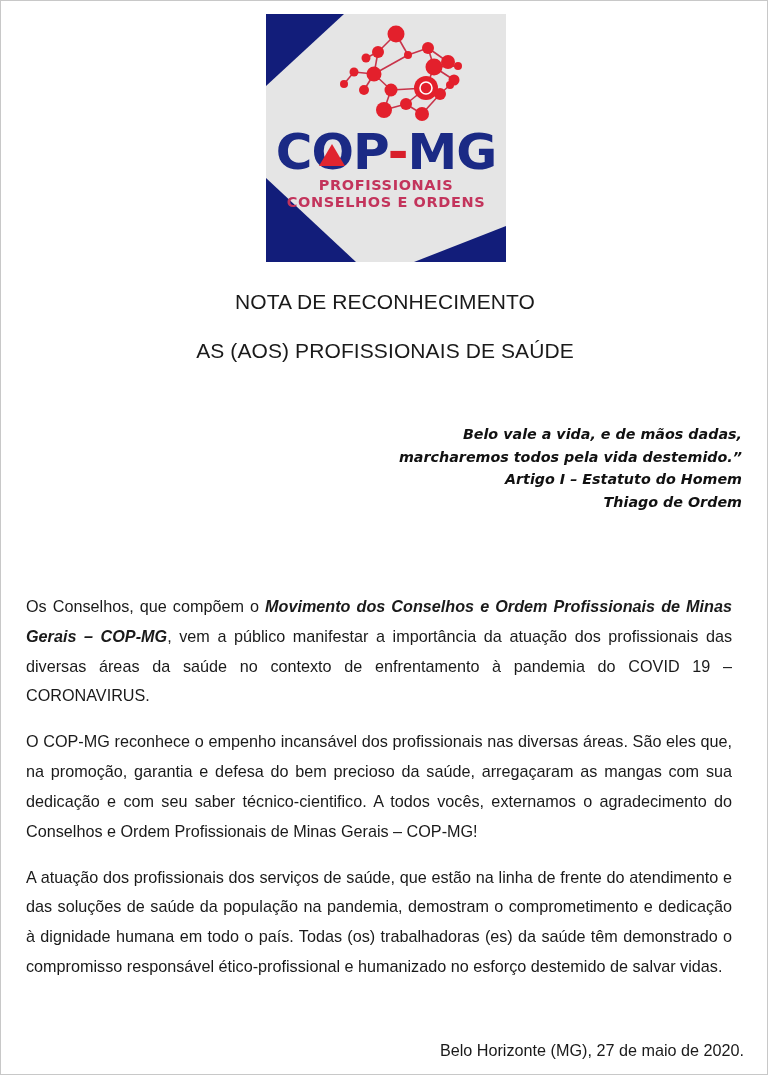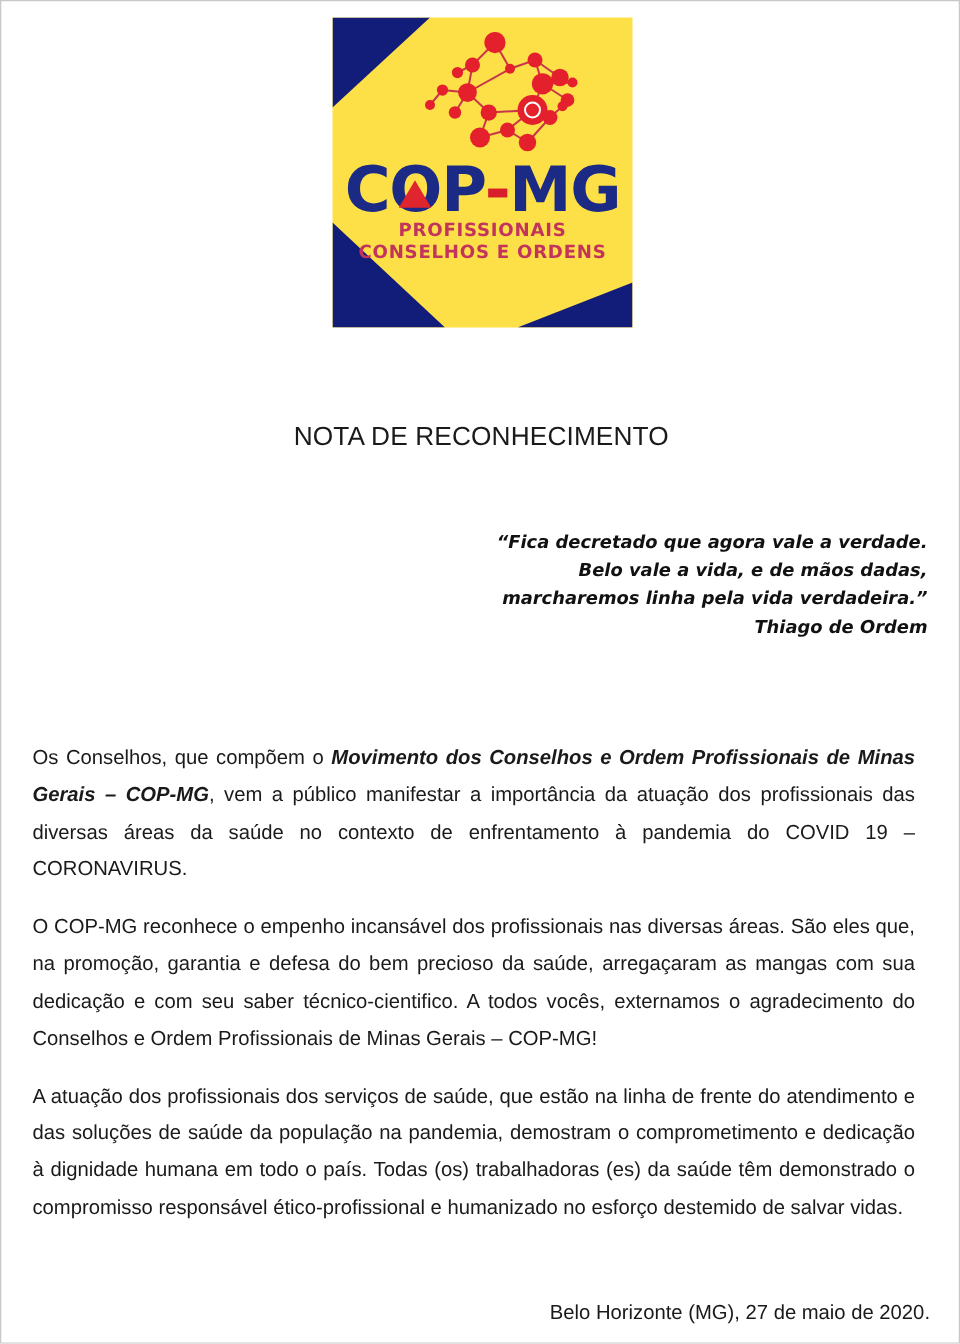--- a/index.html
+++ b/index.html
@@ -18,21 +18,21 @@
     font-family: "Liberation Sans", sans-serif;
   }
 
   
   .logo-block {
     position: absolute;
     left: 265px;
     top: 13px;
     width: 240px;
     height: 248px;
-    background: #fde047;
+    background: #e5e5e5;
     overflow: hidden;
   }
   .tri-tl {
     position: absolute;
     left: 0; top: 0;
     width: 0; height: 0;
     border-left: 78px solid #121d7a;
     border-bottom: 72px solid transparent;
   }
   .tri-bl {
@@ -106,21 +106,20 @@
     top: 290px;
     width: 768px;
     text-align: center;
   }
   .title-line {
     font-family: "Liberation Sans", sans-serif;
     font-size: 21px;
     color: #1a1a1a;
     line-height: 1;
     letter-spacing: 0.1px;
-    margin-top: 48px;
   }
   .title-line.second { margin-top: 28px; }
 
   
   .quote {
     position: absolute;
     right: 25px;
     top: 422px;
     width: 420px;
     text-align: right;
@@ -226,26 +225,27 @@
     <div class="wordmark"><span>C</span><span class="o-wrap"><span>O</span><span class="o-tri"></span></span><span>P</span><span class="dash">-</span><span>MG</span></div>
 
     <div class="logo-sub">
       <div>PROFISSIONAIS</div>
       <div>CONSELHOS E ORDENS</div>
     </div>
   </div>
 
   <div class="title-wrap">
     <div class="title-line">NOTA DE RECONHECIMENTO</div>
+    <div class="title-line second">AS (AOS) PROFISSIONAIS DE SAÚDE</div>
   </div>
 
   <div class="quote">
-    <div>“Fica decretado que agora vale a verdade.</div>
     <div>Belo vale a vida, e de mãos dadas,</div>
-    <div>marcharemos linha pela vida verdadeira.”</div>
+    <div>marcharemos todos pela vida destemido.”</div>
+    <div>Artigo I – Estatuto do Homem</div>
     <div>Thiago de Ordem</div>
   </div>
 
   <div class="body-wrap">
     <p class="para"><span>Os Conselhos, que compõem o </span><b>Movimento dos Conselhos e Ordem Profissionais de Minas Gerais – COP-MG</b><span>, vem a público manifestar a importância da atuação dos profissionais das diversas áreas da saúde no contexto de enfrentamento à pandemia do COVID 19 – CORONAVIRUS.</span></p>
 
     <p class="para">O COP-MG reconhece o empenho incansável dos profissionais nas diversas áreas. São eles que, na promoção, garantia e defesa do bem precioso da saúde, arregaçaram as mangas com sua dedicação e com seu saber técnico-cientifico. A todos vocês, externamos o agradecimento do Conselhos e Ordem Profissionais de Minas Gerais – COP-MG!</p>
 
     <p class="para">A atuação dos profissionais dos serviços de saúde, que estão na linha de frente do atendimento e das soluções de saúde da população na pandemia, demostram o comprometimento e dedicação à dignidade humana em todo o país.  Todas (os) trabalhadoras (es) da saúde têm demonstrado o compromisso responsável ético-profissional  e humanizado no esforço destemido de salvar vidas.</p>
   </div>

